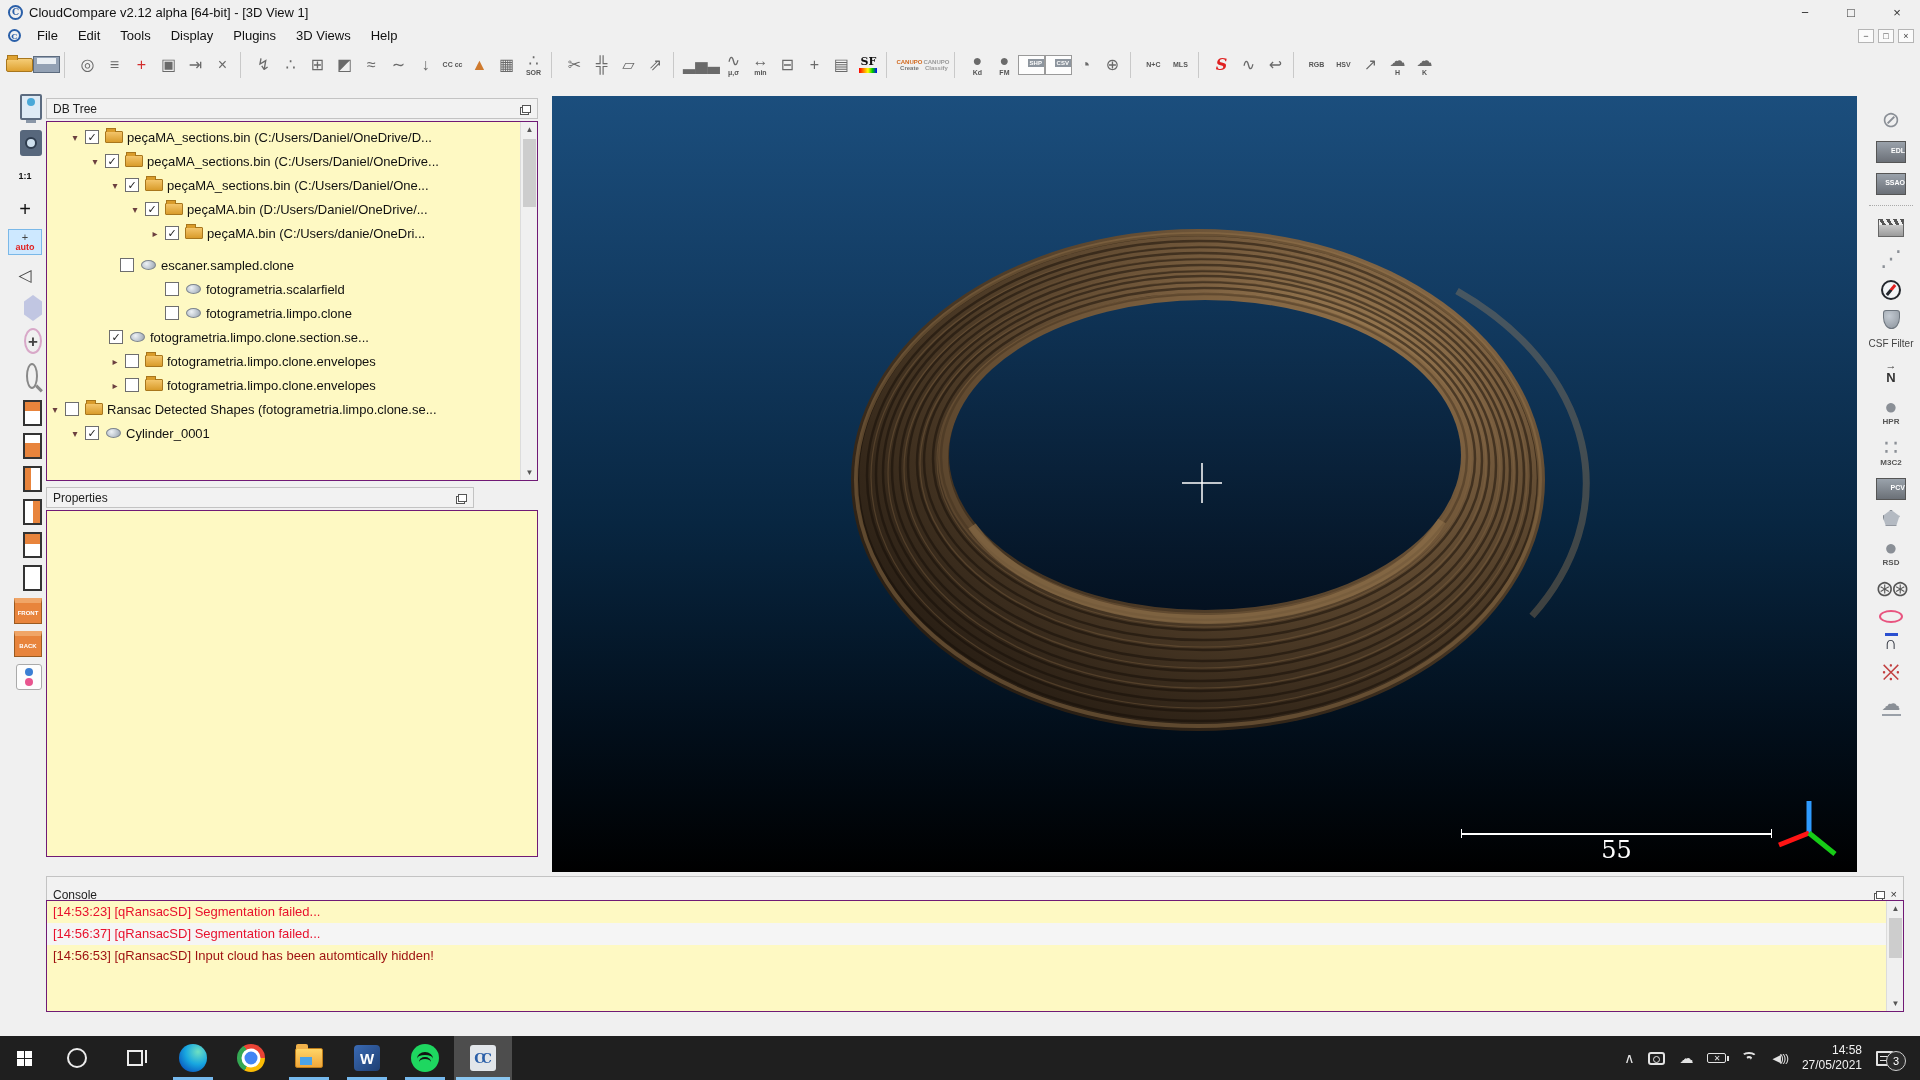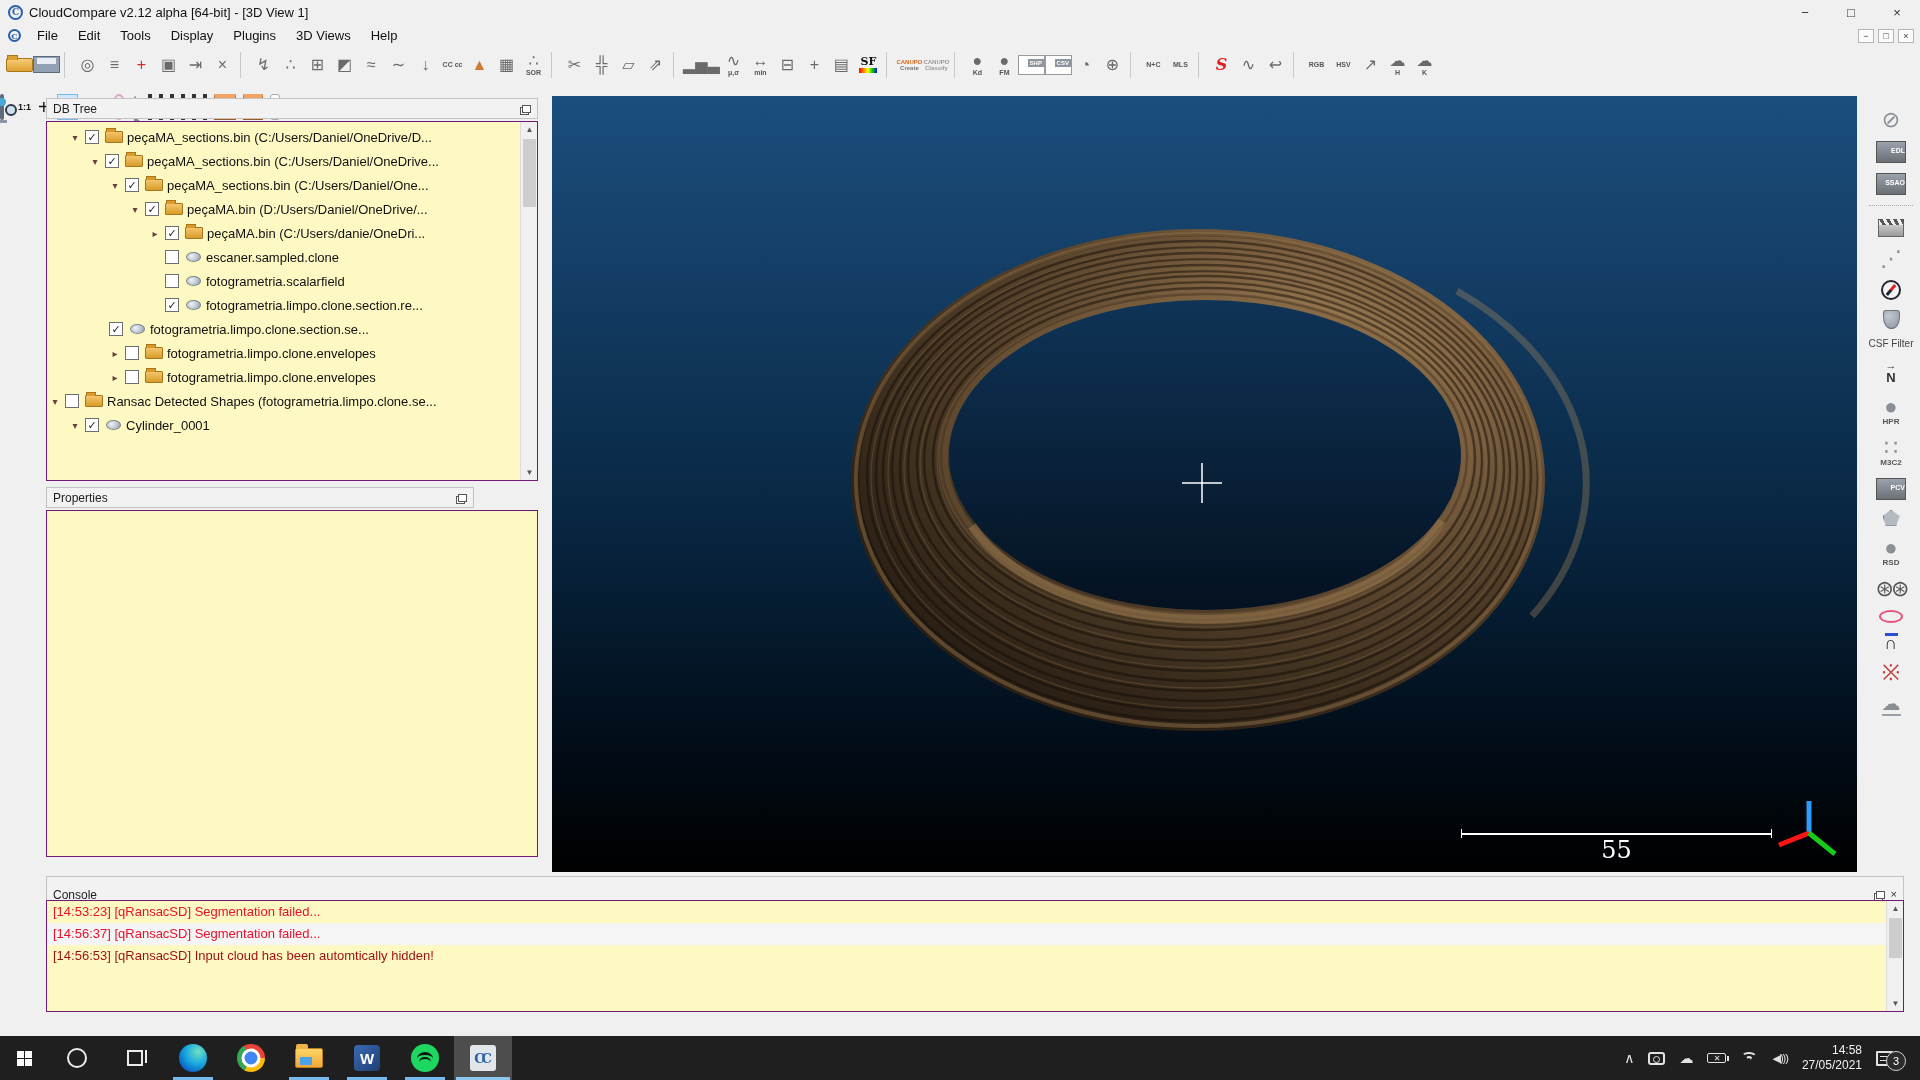--- a/index.html
+++ b/index.html
@@ -28,21 +28,21 @@
   .ic-save{width:17px;height:17px;background:#93a1b4;border:1px solid #5c6b7e;position:relative}
   .ic-save::before{content:"";position:absolute;top:1px;left:3px;right:3px;height:6px;background:#e9eef3}
   .ic-sf .l{font-size:11px;font-family:"DejaVu Serif",serif;color:#111}
   .ic-sf::after{content:"";width:18px;height:5px;background:linear-gradient(90deg,#f00,#ff8000,#ff0,#0c0,#00f);margin-top:1px}
   .canupo .l{color:#d2691e;font-size:6px}
   .canupo .l + .l{color:#777}
   .canupo2 .l{color:#999;font-size:6px}
   .ic-doc{width:18px;height:20px;background:#fdfdfd;border:1px solid #9a9a9a;display:flex;align-items:flex-end;justify-content:center}
   .ic-doc .l{background:#8d959e;color:#fff;font-size:6px;padding:1px 2px;margin-bottom:3px}
   
-  .leftrail{position:absolute;left:0;top:86px;width:42px;display:flex;flex-direction:row;align-items:flex-start;gap:7px;padding-top:8px}
+  .leftrail{position:absolute;left:0;top:86px;width:42px;display:flex;flex-direction:column;align-items:flex-end;gap:7px;padding-top:8px}
   .lri{width:34px;min-height:26px;display:flex;flex-direction:column;align-items:center;justify-content:center;color:#555;line-height:1}
   .lri .g{font-size:17px;color:#444}
   .lri .l{font-size:9px;font-weight:bold;color:#111}
   .lri.auto{background:#cde8ff;border:1px solid #7ab8e8;padding:2px 0}
   .lri.auto .g{font-size:11px}
   .lri.auto .l{color:#e02020;font-size:9px}
   .cross .g{font-size:20px;font-weight:100;color:#111}
   .ic-monitor{width:22px;height:15px;border:2px solid #5b6b80;border-radius:2px;background:#ddeaf5;position:relative}
   .ic-monitor::before{content:"";position:absolute;left:50%;top:2px;transform:translateX(-50%);width:8px;height:8px;border-radius:50%;background:#49a8d8}
   .ic-monitor::after{content:"";position:absolute;left:50%;bottom:-5px;transform:translateX(-50%);width:10px;height:3px;background:#8a97a8}
@@ -414,37 +414,37 @@
       <span class="cb checked"></span>
       <span class="ic-folder"></span>
       <span>peçaMA.bin (D:/Users/Daniel/OneDrive/...</span>
     </div>
     <div class="trow" style="padding-left: 100px;">
       <span class="arrow">▸</span>
       <span class="cb checked"></span>
       <span class="ic-folder"></span>
       <span>peçaMA.bin (C:/Users/danie/OneDri...</span>
     </div>
-    <div class="trow" style="padding-left: 100px;">
+    <div class="trow" style="padding-left: 55px; margin-top: 8px;">
       <span class="arrow"></span>
       <span class="cb"></span>
       <span class="ic-cloudm"></span>
       <span>escaner.sampled.clone</span>
     </div>
     <div class="trow" style="padding-left: 100px;">
       <span class="arrow"></span>
       <span class="cb"></span>
       <span class="ic-cloudm"></span>
       <span>fotogrametria.scalarfield</span>
     </div>
     <div class="trow" style="padding-left: 100px;">
       <span class="arrow"></span>
-      <span class="cb checked"></span>
+      <span class="cb"></span>
       <span class="ic-cloudm"></span>
-      <span>fotogrametria.limpo.clone.section.re...</span>
+      <span>fotogrametria.limpo.clone</span>
     </div>
     <div class="trow" style="padding-left: 44px;">
       <span class="arrow"></span>
       <span class="cb checked"></span>
       <span class="ic-cloudm"></span>
       <span>fotogrametria.limpo.clone.section.se...</span>
     </div>
     <div class="trow" style="padding-left: 60px;">
       <span class="arrow">▸</span>
       <span class="cb"></span>

